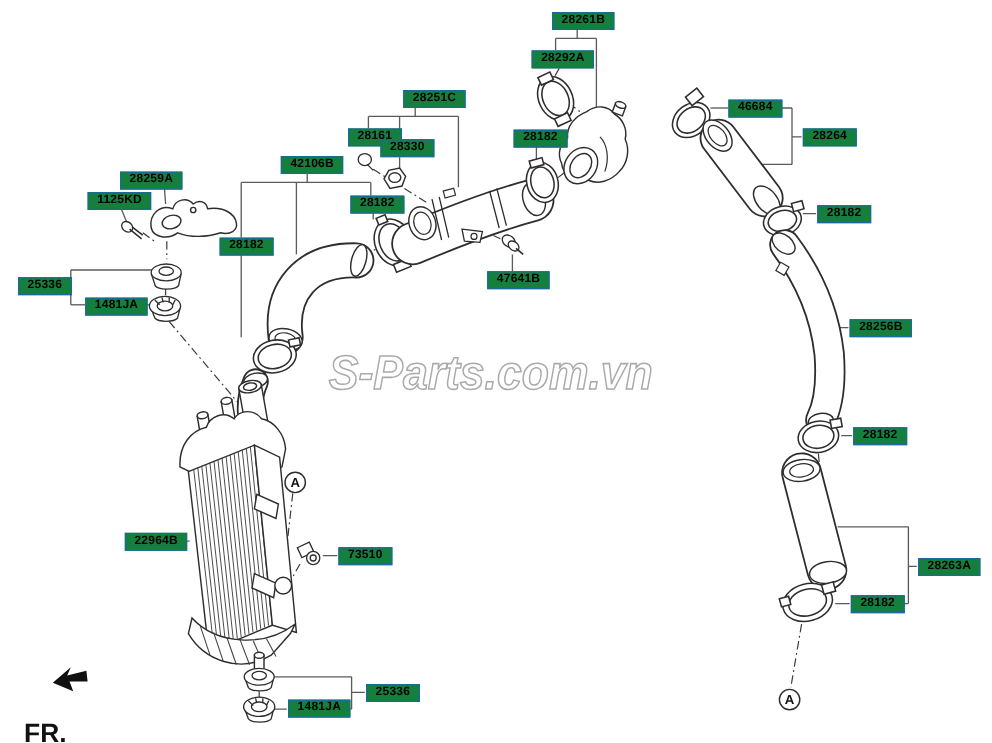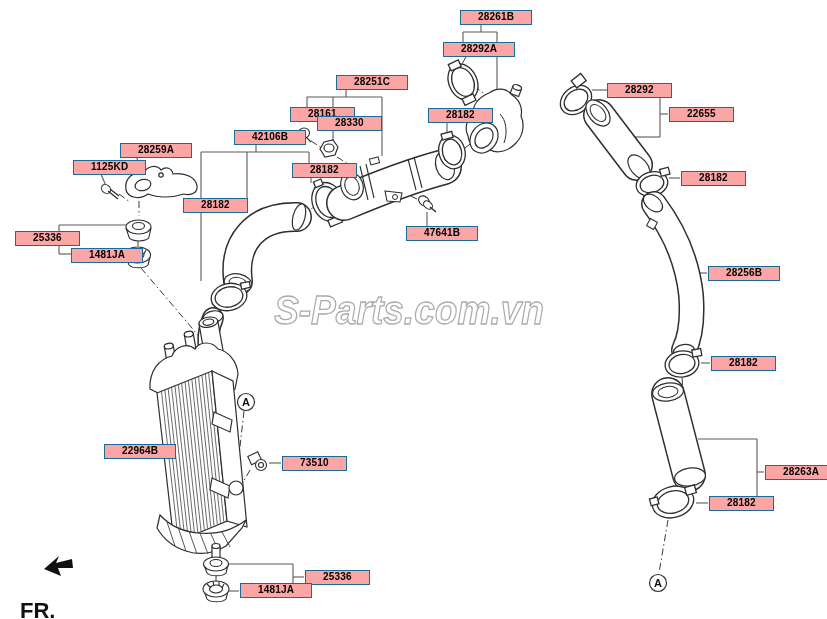--- a/index.html
+++ b/index.html
@@ -1,20 +1,20 @@
 <!DOCTYPE html>
 <html><head>
 <meta charset="utf-8">
 <style>
   html,body{margin:0;padding:0;background:#fff;}
   #stage{position:relative;width:827px;height:619px;background:#fff;overflow:hidden;
          font-family:"Liberation Sans",sans-serif;}
   #stage svg{position:absolute;left:0;top:0;}
-  .plabel{position:absolute;border:1.5px solid #1a6b98;background:#fca5a5;color:#000;
-          font:bold 10px/10.5px "Liberation Sans",sans-serif;padding:1px 17px;
+  .plabel{position:absolute;border:1.5px solid #1a6b98;background:#15803d;color:#000;
+          font:bold 10px/10.5px "Liberation Sans",sans-serif;padding:1px 7px;
           letter-spacing:.2px;white-space:nowrap;z-index:5;cursor:pointer;}
   #fr-text{position:absolute;left:20px;top:563px;font:600 22px/24px "Liberation Sans",sans-serif;
            color:#111;z-index:4;margin-top:36px;}
 </style>
 </head>
 <body>
 
 <div id="stage">
 
 <svg width="827" height="619" viewBox="0 0 827 619">
@@ -326,24 +326,24 @@
 
   <polygon points="44,569 59,556 56,563 72,559 73,568 58,568 61,576" fill="#111"></polygon>
 </svg>
 
 <div class="plabel" style="left:460px;top:10px">28261B</div>
 <div class="plabel" style="left:443px;top:42px">28292A</div>
 <div class="plabel" style="left:336px;top:75px">28251C</div>
 <div class="plabel" style="left:290px;top:107px">28161</div>
 <div class="plabel" style="left:317px;top:116px">28330</div>
 <div class="plabel" style="left:428px;top:108px">28182</div>
-<div class="plabel" style="left:607px;top:83px">28292</div>
-<div class="plabel" style="left:669px;top:107px">22655</div>
+<div class="plabel" style="left:607px;top:83px">46684</div>
+<div class="plabel" style="left:669px;top:107px">28264</div>
 <div class="plabel" style="left:234px;top:130px">42106B</div>
-<div class="plabel" style="left:120px;top:143px">28259A</div>
+<div class="plabel" style="left:100px;top:143px">28259A</div>
 <div class="plabel" style="left:73px;top:160px">1125KD</div>
 <div class="plabel" style="left:292px;top:163px">28182</div>
 <div class="plabel" style="left:183px;top:198px">28182</div>
 <div class="plabel" style="left:15px;top:231px">25336</div>
 <div class="plabel" style="left:71px;top:248px">1481JA</div>
 <div class="plabel" style="left:681px;top:171px">28182</div>
 <div class="plabel" style="left:708px;top:266px">28256B</div>
 <div class="plabel" style="left:406px;top:226px">47641B</div>
 <div class="plabel" style="left:104px;top:444px">22964B</div>
 <div class="plabel" style="left:282px;top:456px">73510</div>

